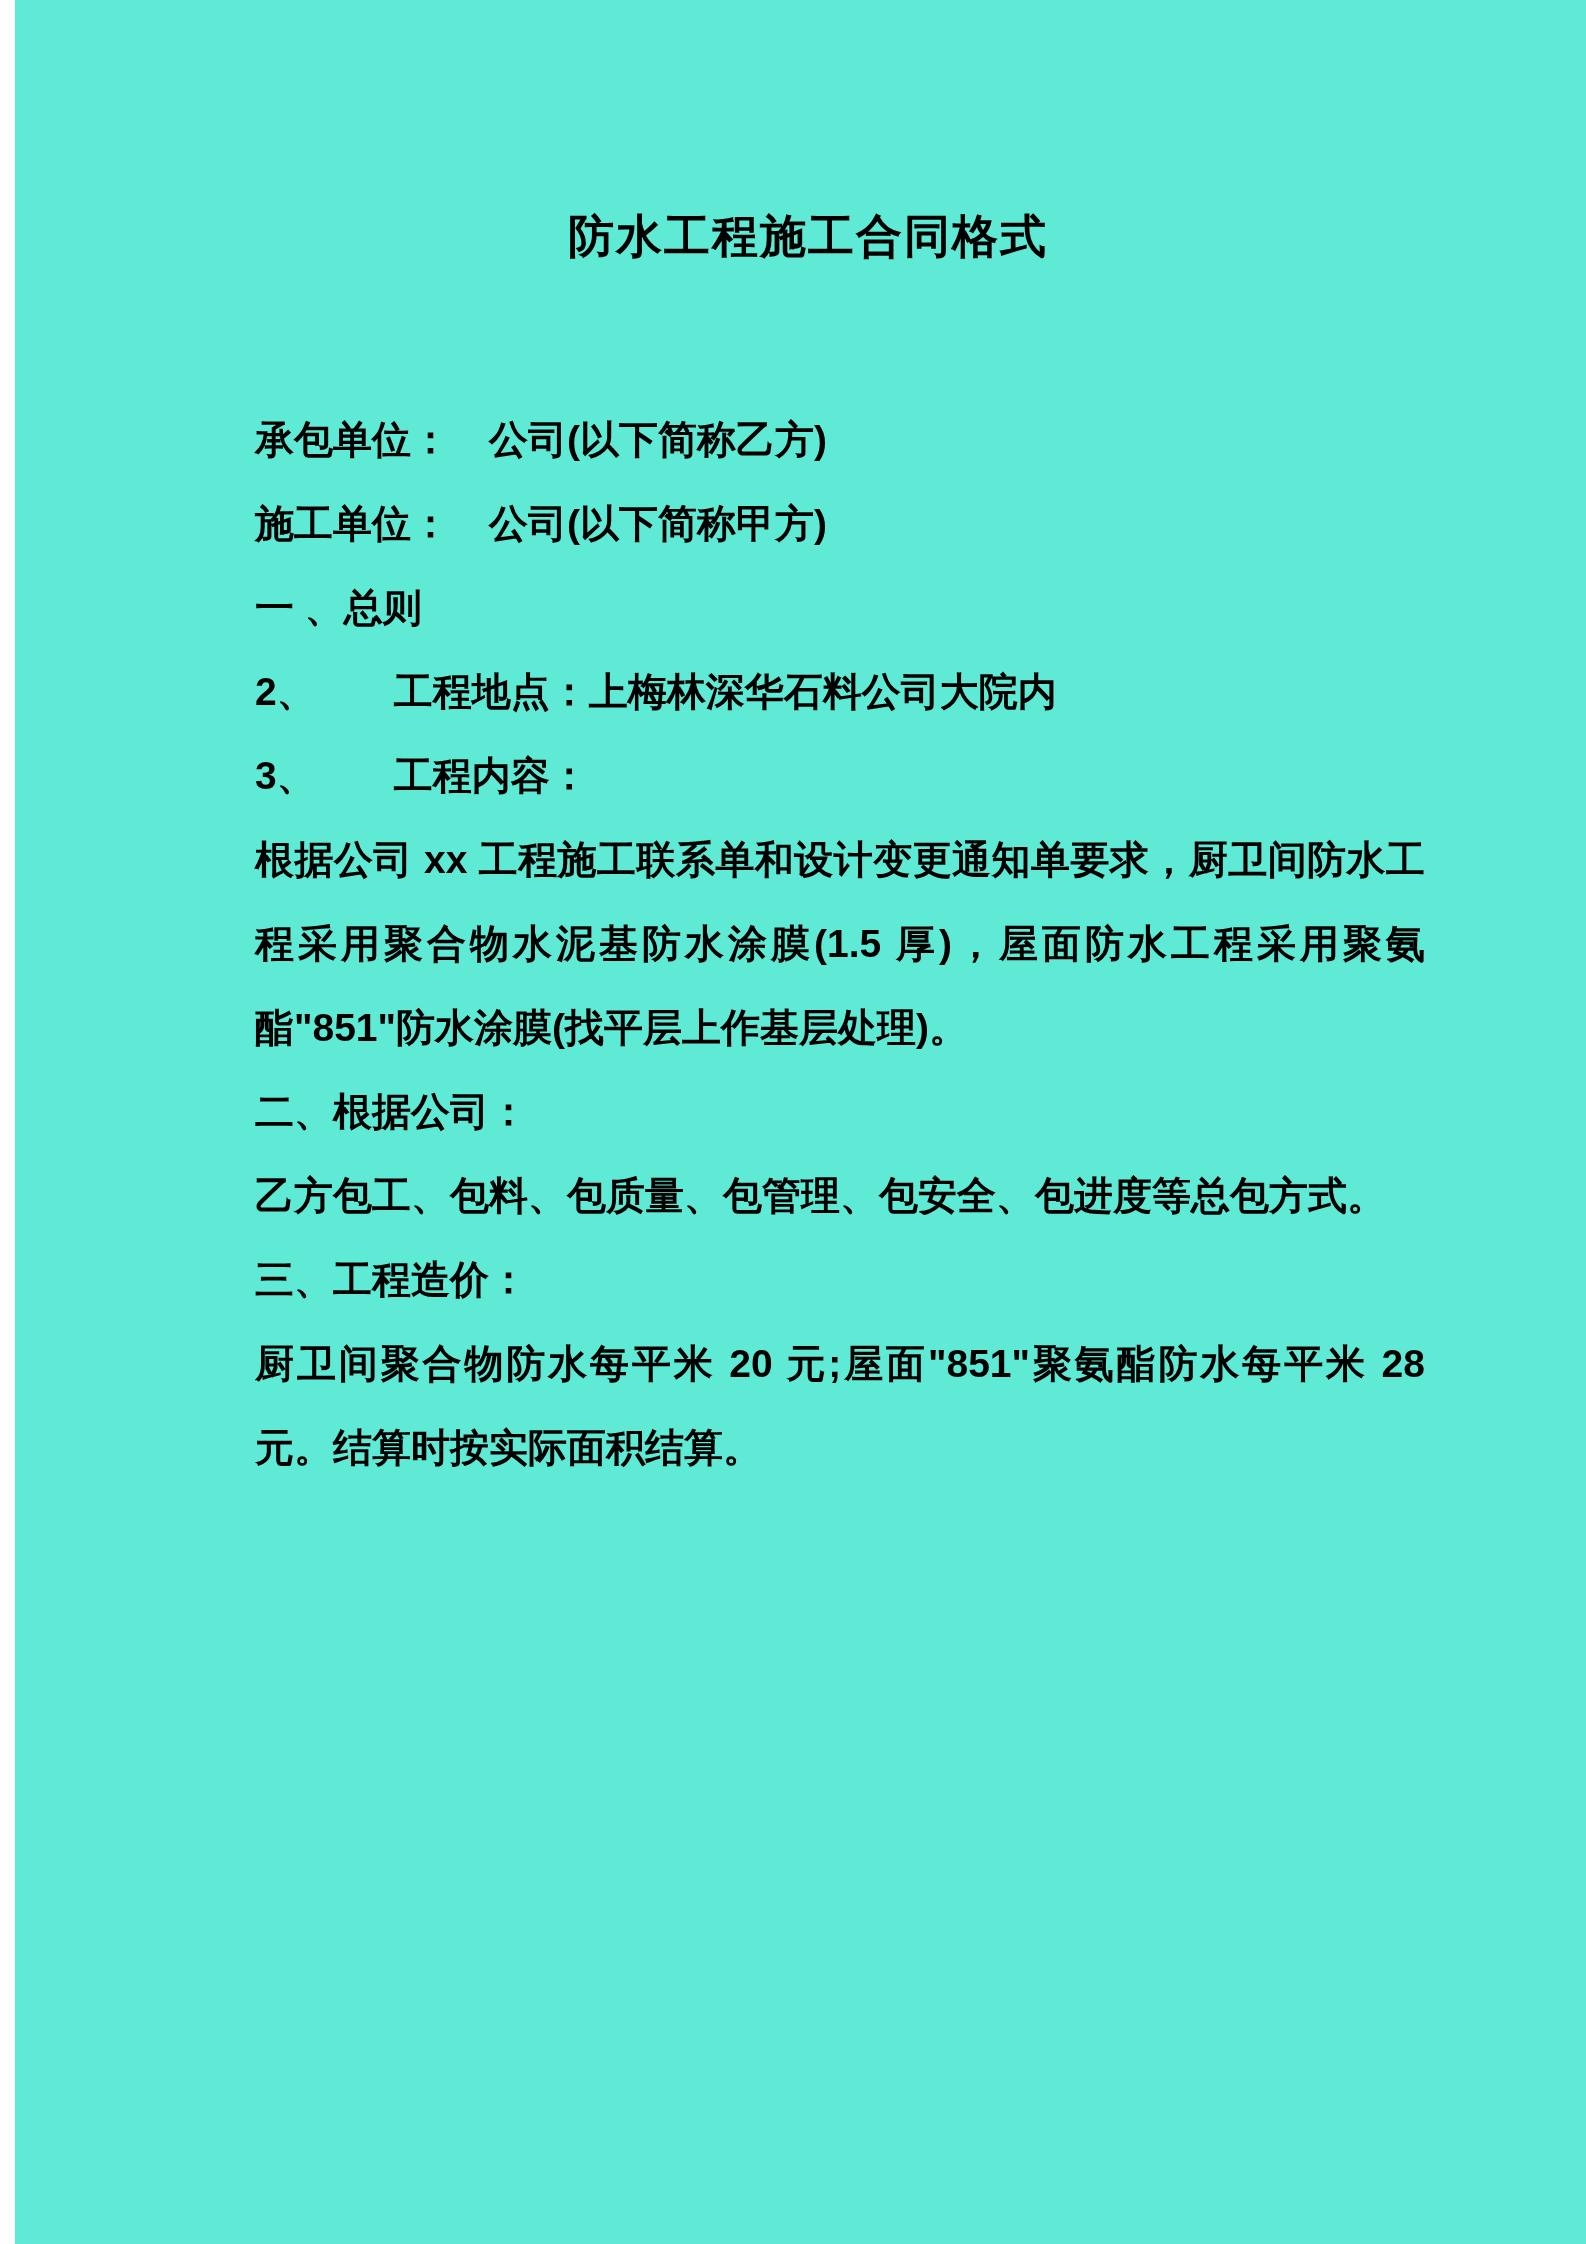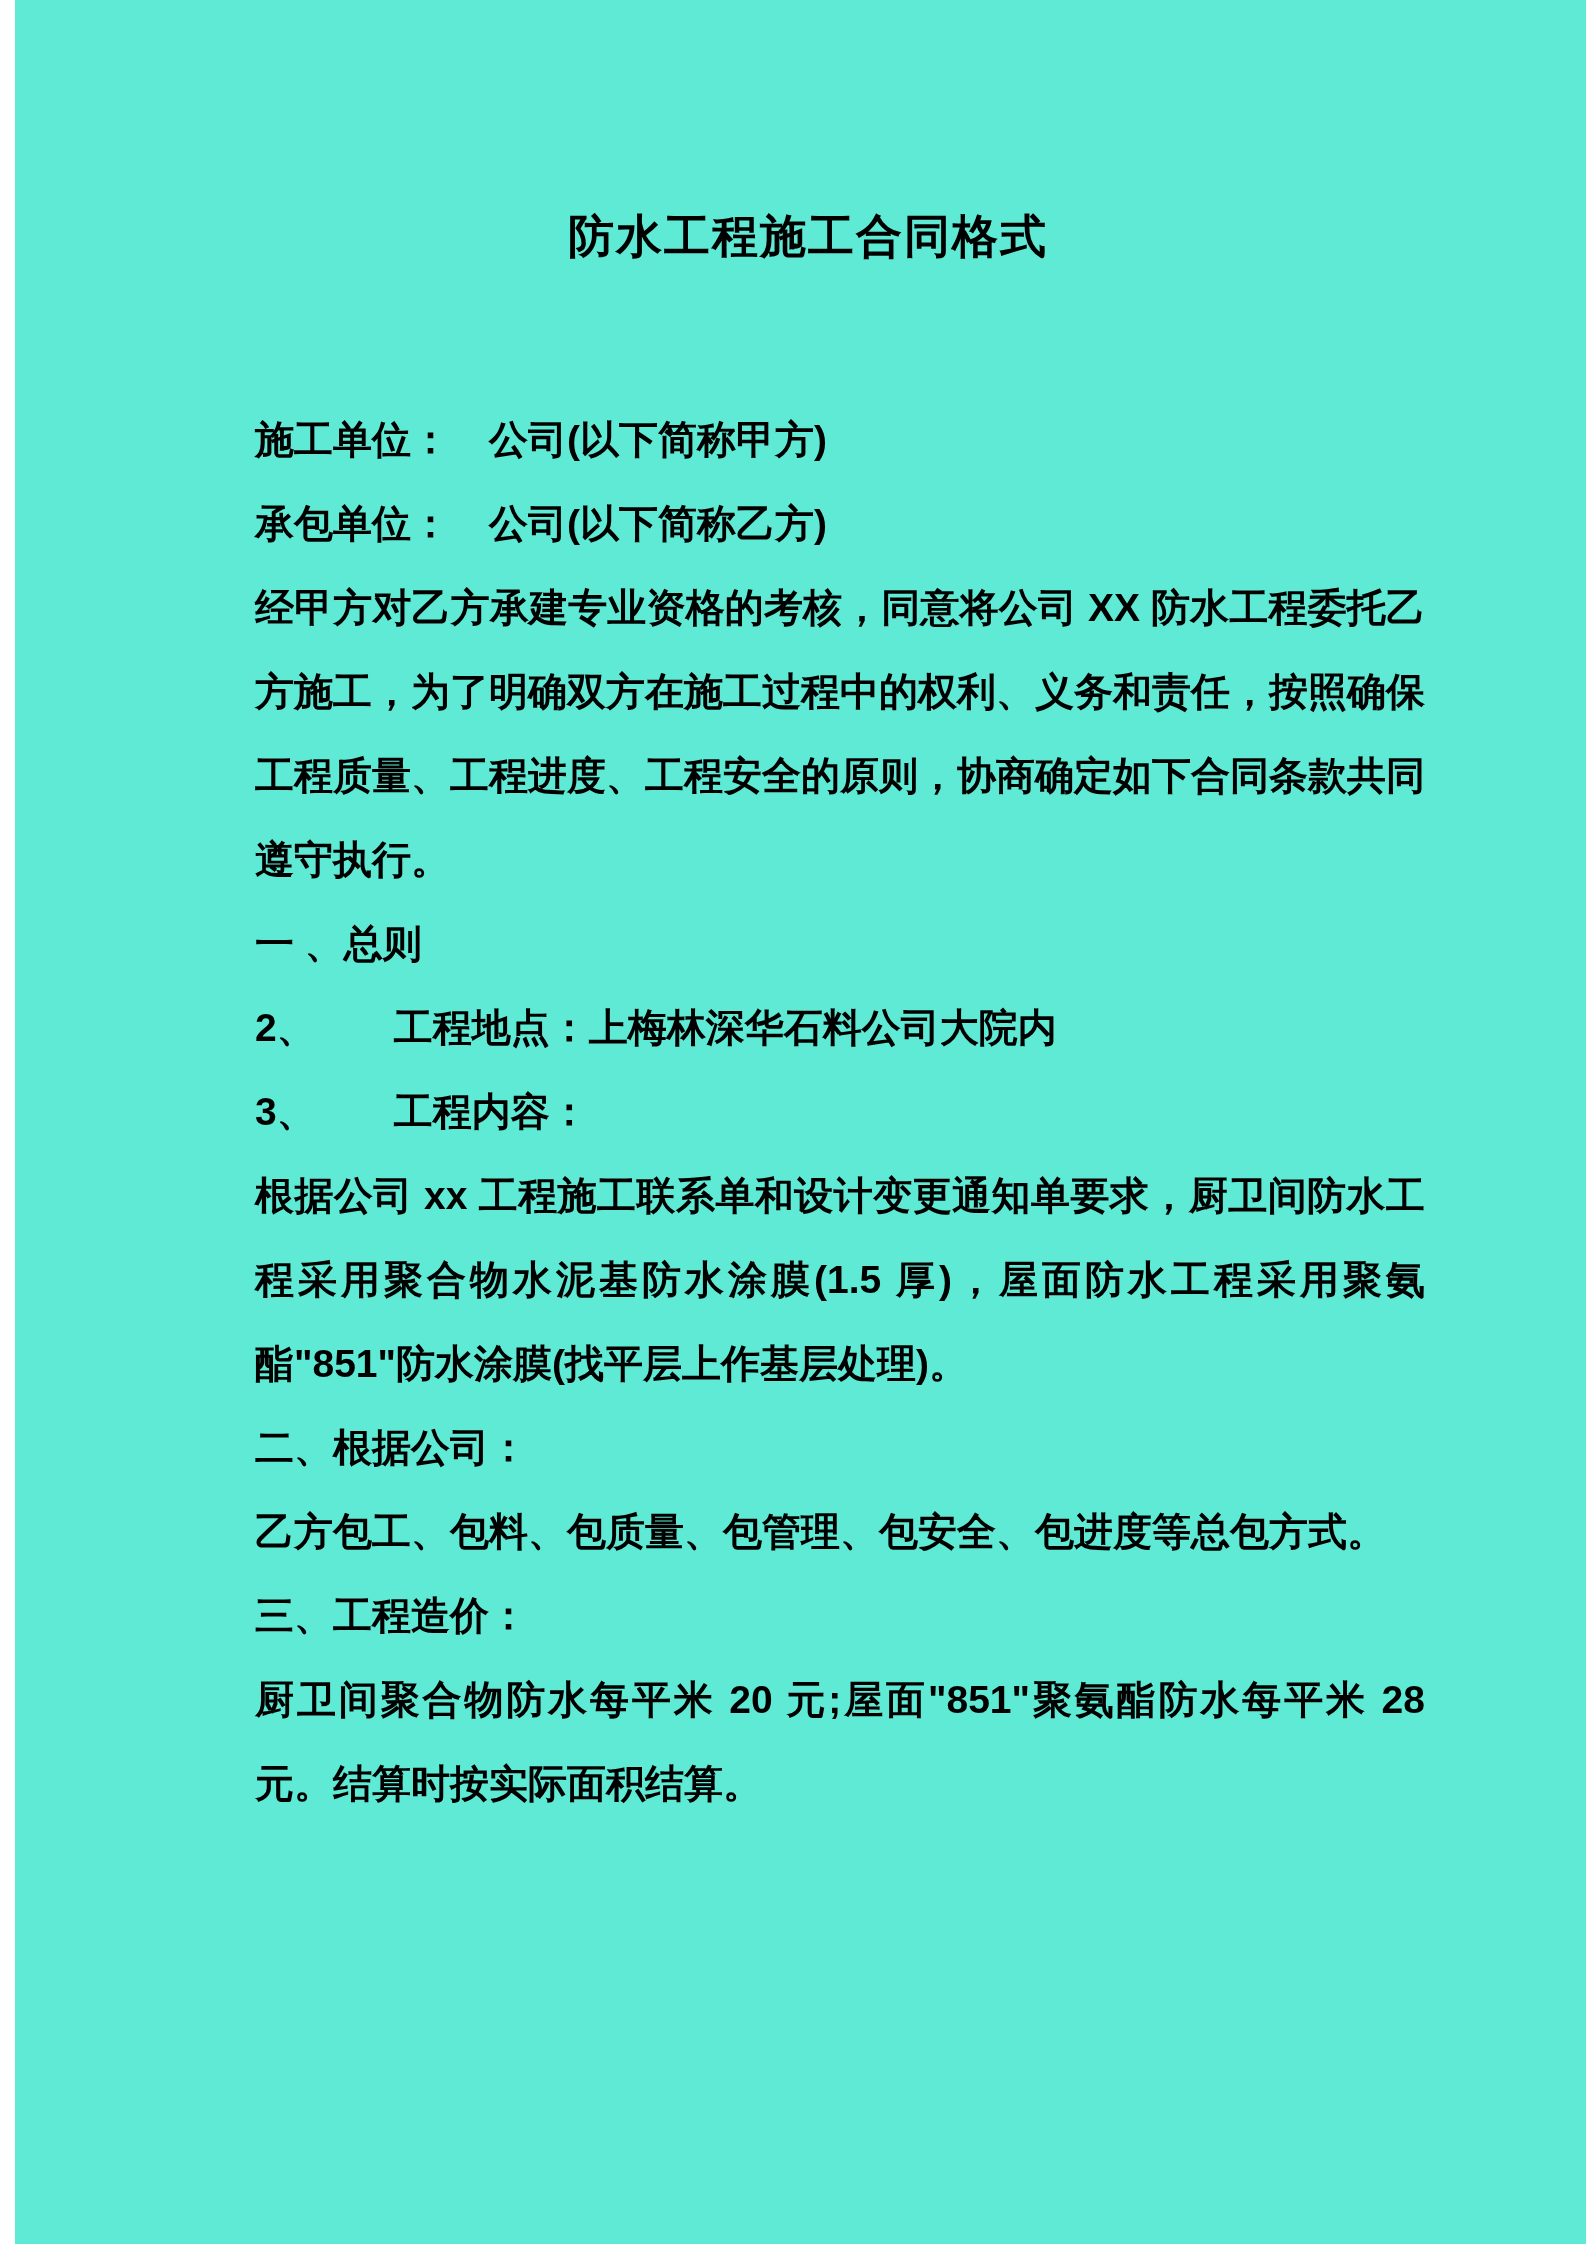--- a/index.html
+++ b/index.html
@@ -51,25 +51,24 @@
 </style>
 </head>
 <body>
 
 <div class="page">
 
   <h1 class="title">防水工程施工合同格式</h1>
 
   <div class="content">
 
+    <p>承包单位：　公司(以下简称乙方)</p>
+
     <p>施工单位：　公司(以下简称甲方)</p>
 
-    <p>承包单位：　公司(以下简称乙方)</p>
-
-    <p class="justify">经甲方对乙方承建专业资格的考核，同意将公司 XX 防水工程委托乙方施工，为了明确双方在施工过程中的权利、义务和责任，按照确保工程质量、工程进度、工程安全的原则，协商确定如下合同条款共同遵守执行。</p>
 
     <p>一 、总则</p>
 
 
     <p>2、　　工程地点：上梅林深华石料公司大院内</p>
 
     <p>3、　　工程内容：</p>
 
     <p class="justify">根据公司 xx 工程施工联系单和设计变更通知单要求，厨卫间防水工程采用聚合物水泥基防水涂膜(1.5 厚)，屋面防水工程采用聚氨酯"851"防水涂膜(找平层上作基层处理)。</p>
 

